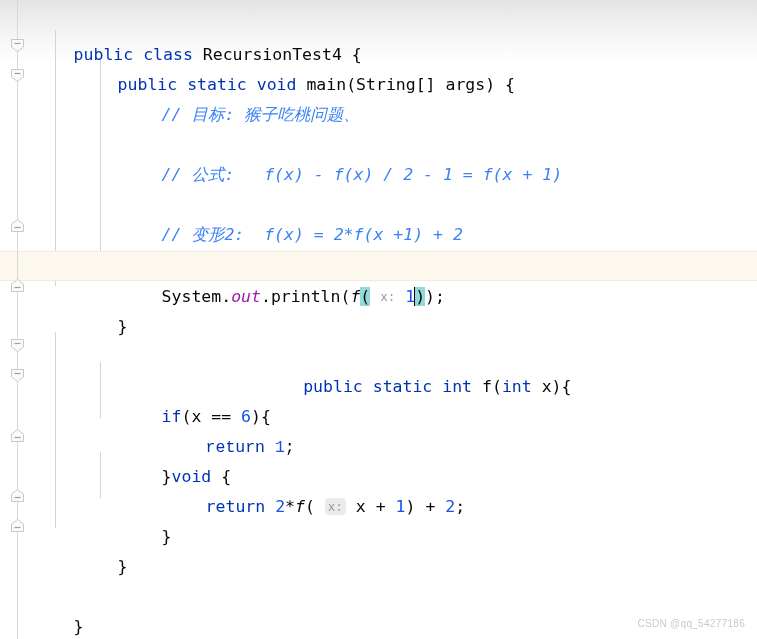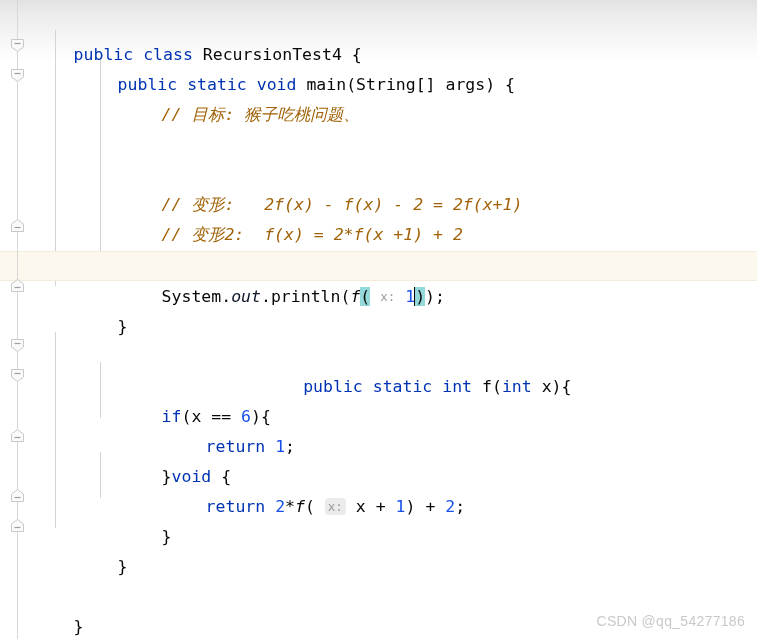--- a/index.html
+++ b/index.html
@@ -79,24 +79,24 @@
   .indent-guide {
     position: absolute;
     width: 1px;
     background: #d4d4d4;
     z-index: 1;
   }
 
   
   .kw   { color: #0033b3; }
   .num  { color: #1750eb; }
-  .cmt  { color: #a16207; font-style: italic; }
+  .cmt  { color: #3b82f6; font-style: italic; }
   .ident{ color: #080808; }
   .fn   { color: #080808; font-style: italic; }
-  .fld  { color: #0f172a; font-style: italic; }
+  .fld  { color: #a21caf; font-style: italic; }
   .punc { color: #080808; }
 
   
   .hint {
     color: #9a9a9a;
     font-size: 12.5px;
     background: #ebebeb;
     border-radius: 4px;
     padding: 1px 3px;
     font-style: normal;
@@ -122,21 +122,21 @@
     background: #000000;
     vertical-align: -4px;
     margin: 0 -1px;
   }
 
   
   .watermark {
     position: absolute;
     right: 12px; bottom: 10px;
     color: #c9c9c9;
-    font-size: 14px;
+    font-size: 10px;
     font-family: "Liberation Sans", sans-serif;
     letter-spacing: 0.3px;
     z-index: 5;
     white-space: pre;
   }
 </style>
 </head>
 <body>
 
 <div id="editor">
@@ -155,22 +155,22 @@
       <span class="txt"><span class="kw">public</span><span class="punc"> </span><span class="kw">class</span><span class="punc"> </span><span class="ident">RecursionTest4</span><span class="punc"> {</span></span>
     </div>
 
     <div class="line" style="top:30px;">
       <span class="txt" style="padding-left:58px;"><span class="kw">public</span><span class="punc"> </span><span class="kw">static</span><span class="punc"> </span><span class="kw">void</span><span class="punc"> </span><span class="ident">main</span><span class="punc">(</span><span class="ident">String[]</span><span class="punc"> </span><span class="ident">args</span><span class="punc">) {</span></span>
     </div>
 
     <div class="line" style="top:60px;">
       <span class="txt cmt" style="padding-left:102px;">// 目标: 猴子吃桃问题、</span>
     </div>
-    <div class="line" style="top:150px;">
-      <span class="txt cmt" style="padding-left:102px;">// 变形:   2f(x) - f(x) - 2 = 2f(x+1)</span>
+    <div class="line" style="top:120px;">
+      <span class="txt cmt" style="padding-left:102px;">// 公式:   f(x) - f(x) / 2 - 1 = f(x + 1)</span>
     </div>
     <div class="line" style="top:180px;">
       <span class="txt cmt" style="padding-left:102px;">// 变形2:  f(x) = 2*f(x +1) + 2</span>
     </div>
     <div class="line" style="top:210px;">
       <span class="txt cmt" style="padding-left:102px;">// 求 f(1) = ?</span>
     </div>
 
     <div class="line current" style="top:241px;">
       <span class="txt" style="padding-left:102px;"><span class="ident">System</span><span class="punc">.</span><span class="fld">out</span><span class="punc">.</span><span class="ident">println</span><span class="punc">(</span><span class="fn">f</span><span class="brmatch">(</span><span class="punc"> </span><span class="hint-plain">x:</span><span class="punc"> </span><span class="num">1</span><span class="caret"></span><span class="brmatch">)</span><span class="punc">);</span></span>
@@ -182,21 +182,21 @@
 
     <div class="line" style="top:332px;text-align:center;">
       <span class="txt" style="padding-left:58px;"><span class="kw">public</span><span class="punc"> </span><span class="kw">static</span><span class="punc"> </span><span class="kw">int</span><span class="punc"> </span><span class="ident">f</span><span class="punc">(</span><span class="kw">int</span><span class="punc"> </span><span class="ident">x</span><span class="punc">){</span></span>
     </div>
 
     <div class="line" style="top:362px;">
       <span class="txt" style="padding-left:102px;"><span class="kw">if</span><span class="punc">(</span><span class="ident">x</span><span class="punc"> </span><span class="punc">==</span><span class="punc"> </span><span class="num">6</span><span class="punc">){</span></span>
     </div>
 
     <div class="line" style="top:392px;">
-      <span class="txt" style="padding-left:146px;"><span class="kw">return</span><span class="punc"> </span><span class="num">1</span><span class="punc">;</span></span>
+      <span class="txt" style="padding-left:146px;font-family:Liberation Mono, monospace;"><span class="kw">return</span><span class="punc"> </span><span class="num">1</span><span class="punc">;</span></span>
     </div>
 
     <div class="line" style="top:422px;">
       <span class="txt" style="padding-left:102px;"><span class="punc">}</span><span class="kw">void</span><span class="punc"> {</span></span>
     </div>
 
     <div class="line" style="top:452px;">
       <span class="txt" style="padding-left:146px;"><span class="kw">return</span><span class="punc"> </span><span class="num">2</span><span class="punc">*</span><span class="fn">f</span><span class="punc">(</span><span class="punc"> </span><span class="hint">x:</span><span class="punc"> </span><span class="ident">x</span><span class="punc"> </span><span class="punc">+</span><span class="punc"> </span><span class="num">1</span><span class="punc">) </span><span class="punc">+</span><span class="punc"> </span><span class="num">2</span><span class="punc">;</span></span>
     </div>
 

